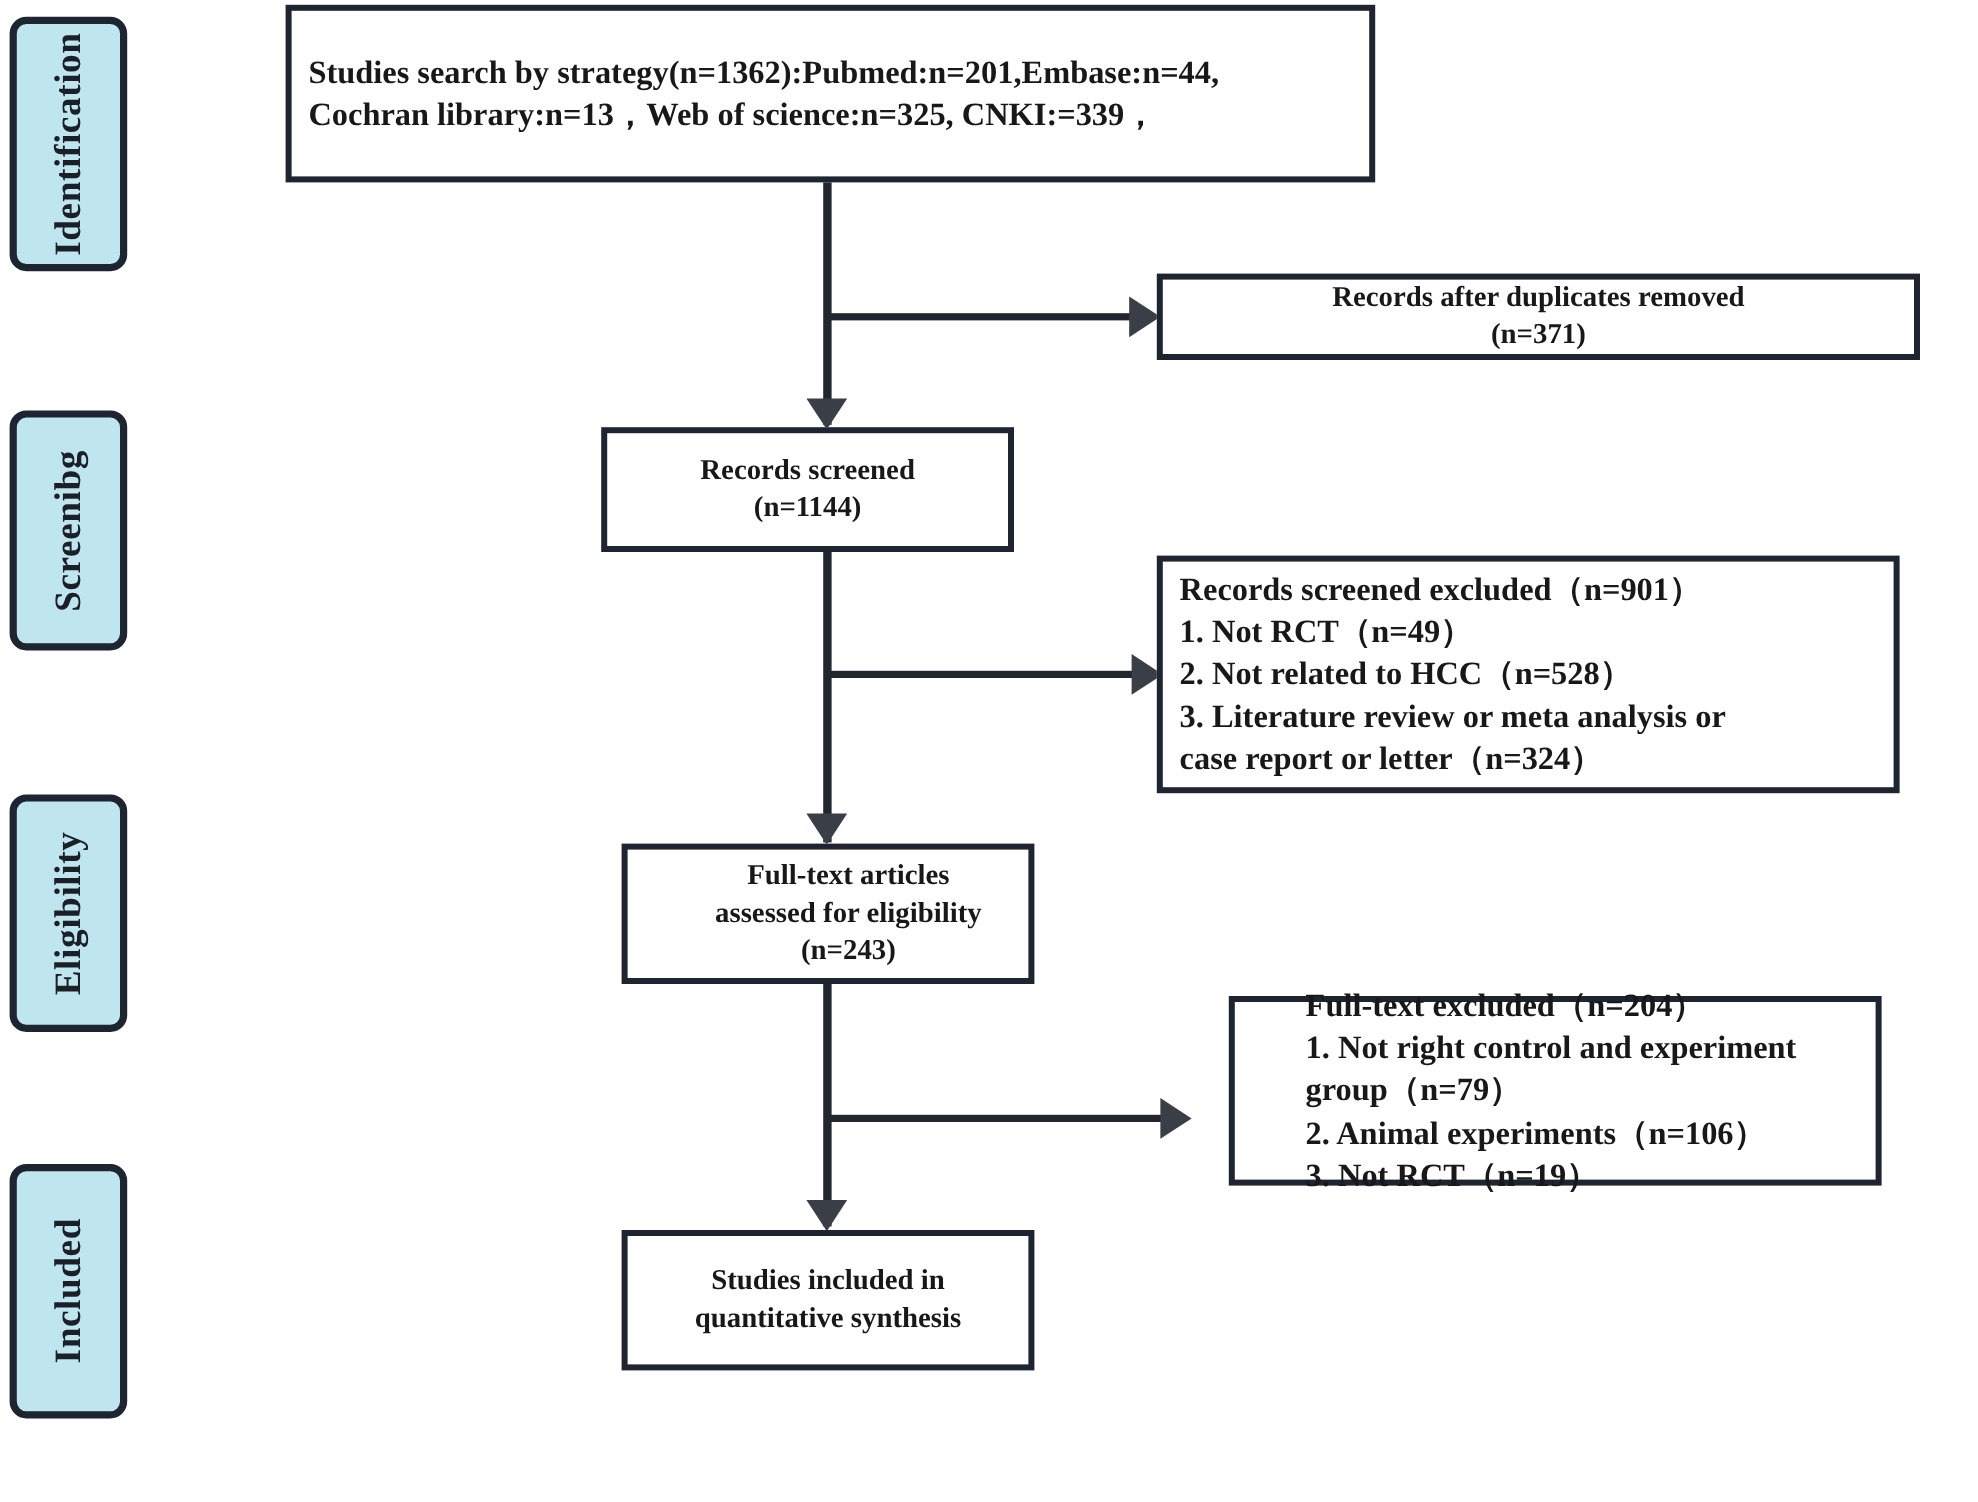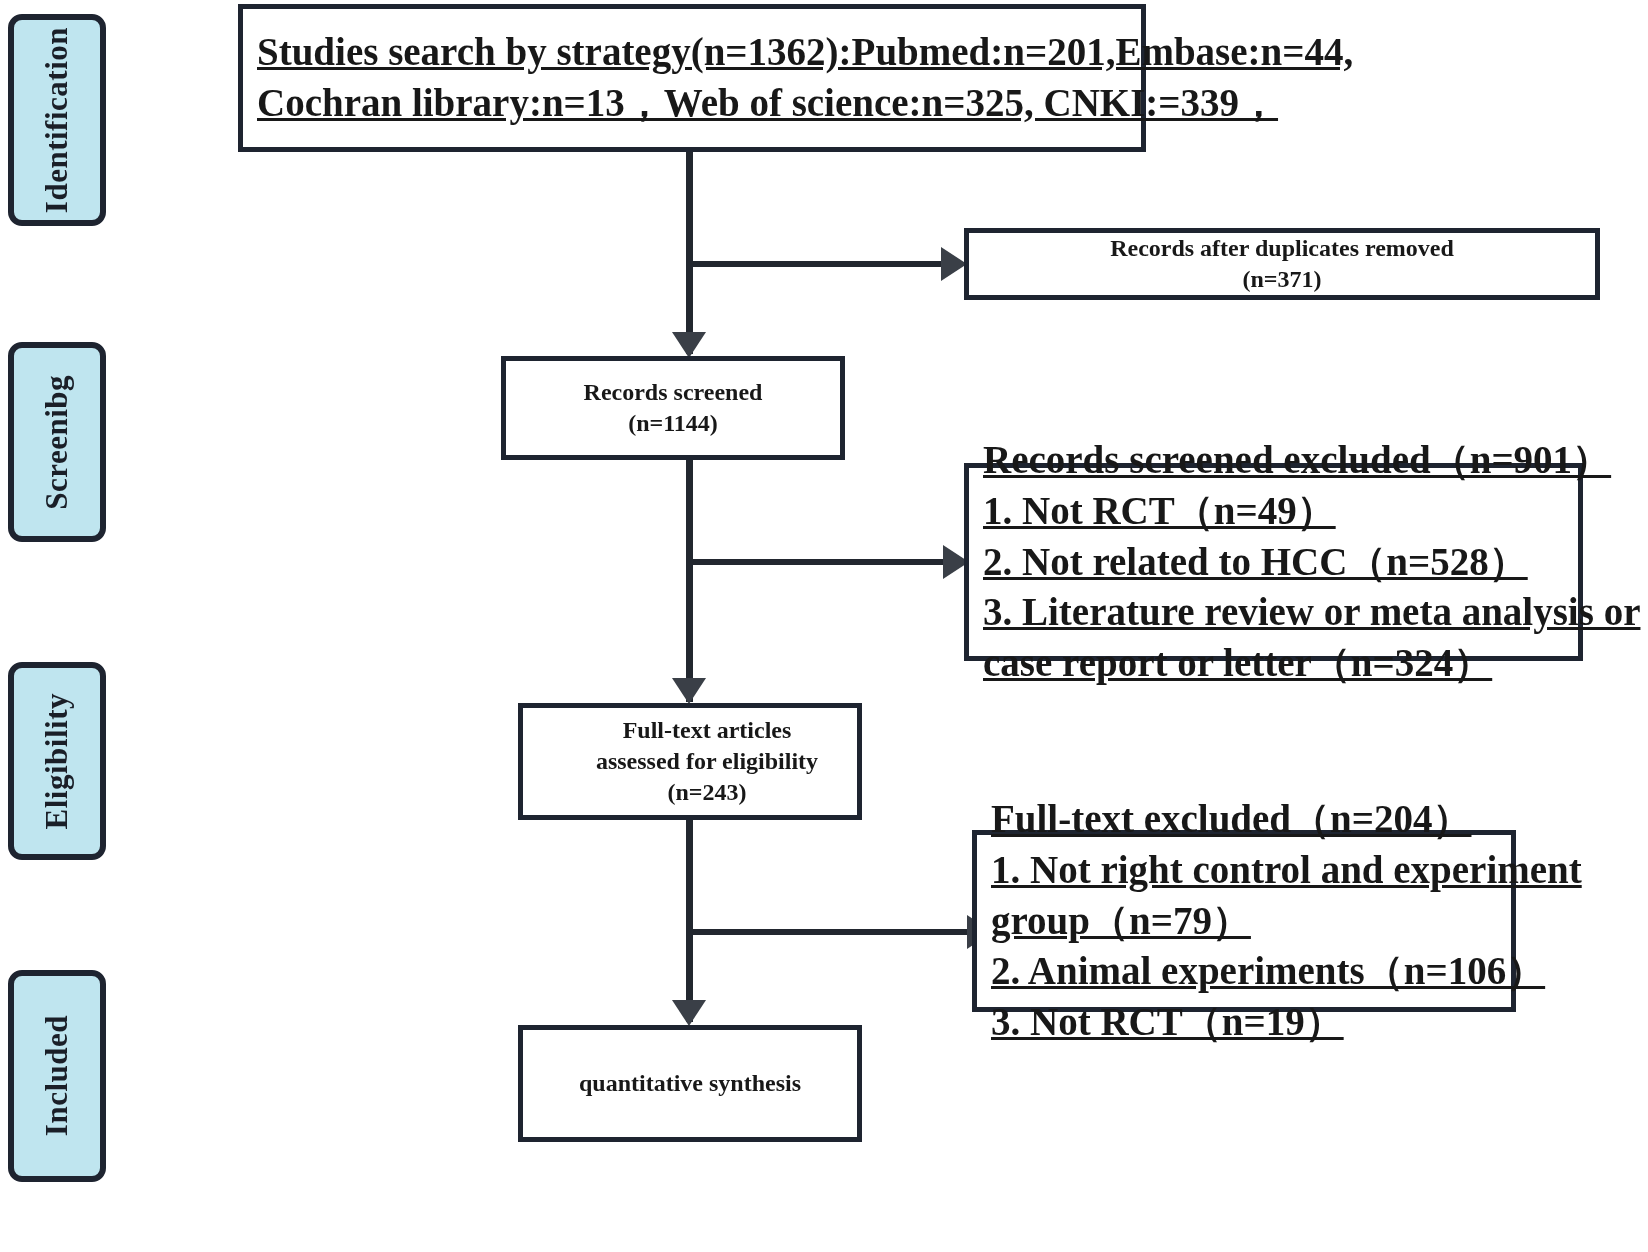--- a/index.html
+++ b/index.html
@@ -52,21 +52,21 @@
   .flow-box.left   { align-items: flex-start; text-align: left; }
   .line {
     font-weight: bold;
     font-size: 24px;
     line-height: 1.30;
     color: #181818;
     white-space: nowrap;
   }
   .flow-box.left .line { padding-left: 14px; }
   .flow-box.center .line { width: 100%; }
-  .box-wide .line { font-size: 39px; text-decoration: underline; }
+  .box-wide .line { font-size: 27px; }
   
   .vline, .hline {
     position: absolute;
     background: #22272f;
   }
   .arrow-down {
     position: absolute;
     width: 0; height: 0;
     border-left: 17px solid transparent;
     border-right: 17px solid transparent;
@@ -141,25 +141,26 @@
     <div class="line">assessed for eligibility</div>
     <div class="line">(n=243)</div>
   </div>
 
   <div class="vline" style="left:686px; top:820px; width:7px; height:202px;"></div>
   <div class="arrow-down" style="left:672px; top:1000px;"></div>
 
   <div class="hline" style="left:690px; top:929px; width:284px; height:6px;"></div>
   <div class="arrow-right" style="left:967px; top:915px;"></div>
 
-  <div class="flow-box left box-wide" style="left:972px; top:830px; width:544px; height:182px;">
+  <div class="flow-box left box-wide" style="left:1024px; top:830px; width:544px; height:158px;padding-left:45px;">
     <div class="line">Full-text excluded（n=204）</div>
     <div class="line">1. Not right control and experiment</div>
     <div class="line">group（n=79）</div>
     <div class="line">2. Animal experiments（n=106）</div>
     <div class="line">3. Not RCT（n=19）</div>
   </div>
 
   <div class="flow-box center" style="left:518px; top:1025px; width:344px; height:117px;">
+    <div class="line">Studies included in</div>
     <div class="line">quantitative synthesis</div>
   </div>
 
 </div>
 
 </body></html>

